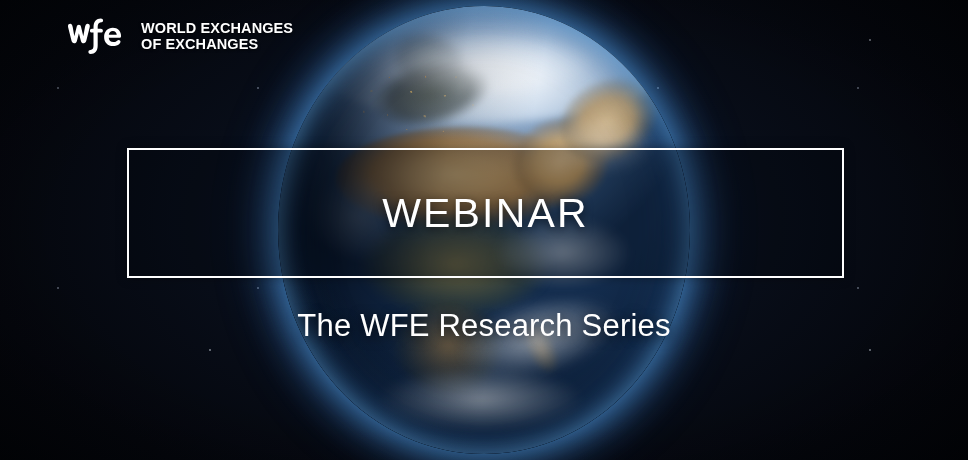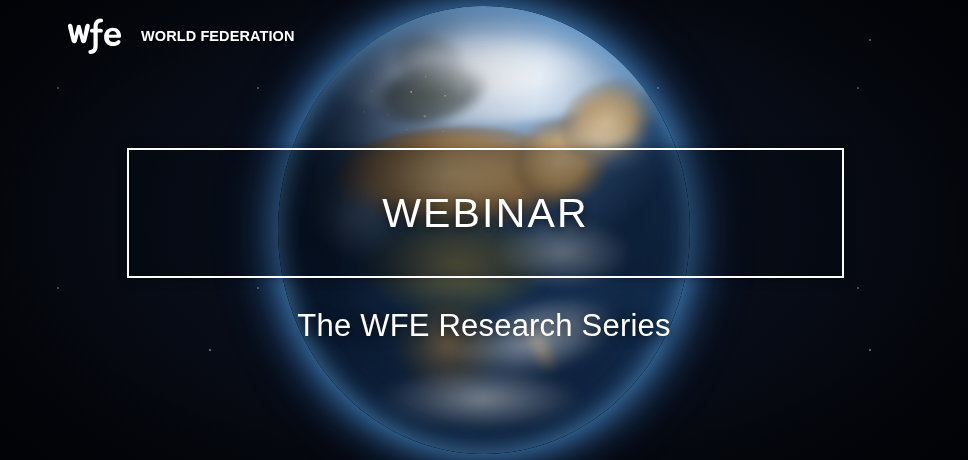--- a/index.html
+++ b/index.html
@@ -326,21 +326,22 @@
       <g fill="#ffffff">
 
         <path d="M4 20 C4 17 7 15 10 16 C12.5 17 13 20 13.6 23.2 L16.6 40.5 L21.4 21.5 C22 19 23.6 17.6 25.8 17.6 C28 17.6 29.4 19 30 21.5 L34.6 40.5 L37.8 23.2 C38.4 20 39 17 41.5 16 C44.4 14.9 47.6 17 47.6 20 C47.6 21.2 47.3 22.5 47 23.8 L40.6 49.6 C39.8 52.8 38 54.6 35.2 54.6 C32.4 54.6 30.6 52.9 29.8 49.8 L25.8 34.4 L21.8 49.8 C21 52.9 19.2 54.6 16.4 54.6 C13.6 54.6 11.8 52.8 11 49.6 L4.6 23.8 C4.3 22.5 4 21.2 4 20 Z"></path>
 
         <path d="M63.4 25.4 L69.6 25.4 C72.2 25.4 73.8 26.9 73.8 29.3 C73.8 31.7 72.2 33.2 69.6 33.2 L63.4 33.2 L63.4 58.5 C63.4 64.2 62.3 68.4 59.6 71.4 C57 74.3 53.4 75.8 49.3 75.8 C46.6 75.8 44.8 74.2 44.8 71.8 C44.8 69.5 46.2 68.2 48.8 67.9 C51 67.6 52.6 66.9 53.6 65.5 C54.6 64.1 55 61.9 55 58.7 L55 33.2 L52 33.2 C49.4 33.2 47.8 31.7 47.8 29.3 C47.8 26.9 49.4 25.4 52 25.4 L55 25.4 L55 22.4 C55 16.6 56.2 12.3 58.9 9.3 C61.6 6.3 65.3 4.8 69.6 4.8 C72.4 4.8 74.2 6.4 74.2 8.8 C74.2 11.1 72.8 12.4 70.1 12.7 C67.8 13 66.2 13.8 65.2 15.2 C64.2 16.6 63.4 18.9 63.4 22.2 Z"></path>
 
         <path d="M106.2 43.6 L85.4 43.6 C85.8 48.8 89.2 52.2 94.6 52.2 C97.4 52.2 99.6 51.4 101.6 49.8 C103.2 48.6 104.2 48 105.4 48 C107.4 48 109 49.5 109 51.6 C109 53 108.2 54.4 106.6 55.8 C103.4 58.6 99.2 60 94.2 60 C83.4 60 76.2 52.7 76.2 41.8 C76.2 31.2 83.4 23.6 93.6 23.6 C103.4 23.6 110.2 30.6 110.2 39.8 C110.2 42.3 109 43.6 106.2 43.6 Z M85.6 37.4 L101.6 37.4 C101 32.8 98 30 93.7 30 C89.2 30 86.2 32.8 85.6 37.4 Z"></path>
       </g>
     </svg>
     <div class="logo-text">
-      <div>WORLD FEDERATION</div>
+      <div>WORLD EXCHANGES</div>
+      <div>OF EXCHANGES</div>
     </div>
   </div>
 
   <div class="frame">
     <div class="frame-title">WEBINAR</div>
   </div>
 
   <div class="subtitle">The WFE Research Series</div>
 
 </div>

